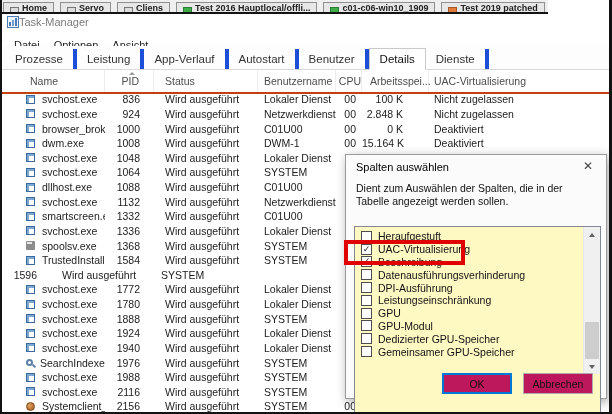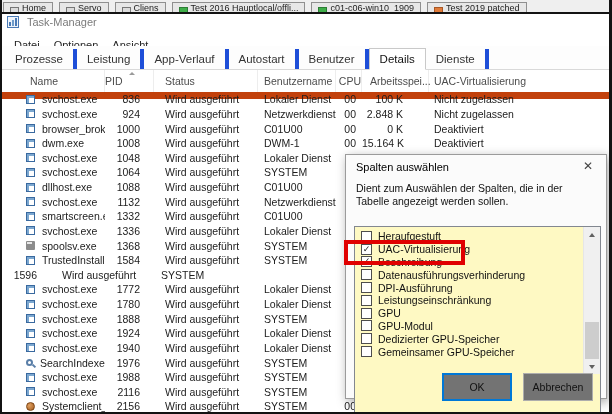--- a/index.html
+++ b/index.html
@@ -5,60 +5,60 @@
   html,body{margin:0;padding:0;}
   body{
     width:612px;height:414px;overflow:hidden;position:relative;
     background:#fff;font-family:"Liberation Sans",sans-serif;
     -webkit-font-smoothing:antialiased;
   }
   
   .frame{position:absolute;inset:0;pointer-events:none;z-index:60;
     border-left:2px solid #131313;border-right:3px solid #131313;border-bottom:2px solid #131313;}
   
-  .vm-strip{position:absolute;left:0;top:0;width:612px;height:12px;
-    background:#efefef;border-bottom:2px solid #131313;display:flex;overflow:hidden;z-index:55;}
+  .vm-strip{position:absolute;left:0;top:0;width:548px;height:12px;
+    background:#efefef;border-bottom:2px solid #131313;display:flex;overflow:hidden;z-index:55;font-weight:bold;}
   .vm-tab{flex:0 0 auto;display:flex;align-items:flex-end;gap:3px;
     background:#e7e7e7;border:1px solid #8f8f8f;border-bottom:none;
     margin:2px 3px 0 3px;padding:0 6px;height:14px;overflow:hidden;}
   .vm-tab .vicon{width:7px;height:7px;flex:0 0 auto;margin-bottom:1px;border:1px solid #777;background:#dcdcdc;}
   .vm-tab.green .vicon{background:var(--green,#3fae49);border-color:#2c7d34;}
   .vm-tab.orange .vicon{background:var(--orange,#e07b39);border-color:#a85624;}
   .vm-tab .vlabel{font-size:9px;color:#222;white-space:nowrap;line-height:18px;}
   
-  .titlebar{position:absolute;left:2px;top:14px;height:15px;display:flex;align-items:center;gap:8px;padding-left:5px;}
+  .titlebar{position:absolute;left:2px;top:14px;height:15px;display:flex;align-items:center;gap:0;padding-left:5px;}
   .tm-icon{width:12px;height:12px;flex:0 0 auto;}
   .title-text{font-size:11px;color:#7b7b7b;}
   .menubar{position:absolute;left:2px;top:30px;height:15px;display:flex;align-items:center;padding-left:5px;margin-top:7px;}
   .menu-item{font-size:11px;color:#1f1f1f;padding:0 7px;cursor:default;}
   
   .tabs{position:absolute;left:2px;top:46px;width:607px;height:23px;
     display:flex;align-items:flex-end;border-bottom:1px solid #d9d9d9;background:#fdfdfd;padding-left:3px;}
   .tab{font-size:11.5px;color:#333;padding:4px 10px 4px 10px;border-right:4px solid #1d4ed8;
     background:transparent;position:relative;}
   .tab.active{background:#fff;border:1px solid #c9c9c9;border-bottom:1px solid #fff;
     margin-bottom:-1px;color:#111;}
   
   .thead{position:absolute;left:2px;top:70px;width:607px;height:22px;display:flex;
-    border-bottom:7px solid #c2410c;background:#fff;}
+    border-bottom:2px solid #c2410c;background:#fff;}
   .th{font-size:10.5px;color:#4c4c4c;display:flex;align-items:center;
     border-right:1px solid #ededed;box-sizing:border-box;position:relative;}
   .th:last-child{border-right:none;}
   .tbody{position:absolute;left:2px;top:92px;width:607px;height:322px;overflow:hidden;}
   .trow{display:flex;height:14.64px;align-items:center;}
   .c{box-sizing:border-box;font-size:10.5px;color:#1c1c1c;white-space:nowrap;overflow:hidden;}
   .col-name{width:103px;display:flex;align-items:center;}
   .col-pid{width:49px;text-align:right;padding-right:14px;justify-content:flex-end;}
   .col-status{width:104px;padding-left:11px;}
   .col-user{width:78px;padding-left:6px;}
   .col-cpu{width:26px;text-align:right;padding-right:6px;justify-content:flex-end;}
   .col-mem{width:67px;text-align:right;padding-right:26px;justify-content:flex-end;}
   .col-uac{width:180px;padding-left:5px;}
   .th.col-name{padding-left:28px;}
-  .th.col-pid{padding-right:14px;justify-content:flex-start;}
+  .th.col-pid{padding-right:14px;justify-content:flex-end;}
   .th.col-cpu{padding-right:0;justify-content:flex-end;}
   .th.col-mem{padding-left:8px;text-align:left;justify-content:flex-start;}
   .sort-caret{position:absolute;top:2px;right:18px;width:0;height:0;
     border-left:3px solid transparent;border-right:3px solid transparent;border-bottom:3px solid #9a9a9a;}
   
   .picon{width:9px;height:9px;flex:0 0 auto;margin:0 7px 0 24px;box-sizing:border-box;}
   .picon-default{border:1px solid #39699f;background:
      linear-gradient(to right,#7ba7d0 2px,rgba(0,0,0,0) 2px),
      linear-gradient(to bottom,#7ba7d0 2px,#fff 2px);}
   .picon-printer{background:#8c8c8c;border-radius:1px;position:relative;}
@@ -81,21 +81,21 @@
   .olabel{font-size:10.5px;color:#111;white-space:nowrap;}
   
   .sbar{position:absolute;right:0;top:0;width:16px;height:147px;background:#f0f0f0;border-left:1px solid #e6e6e6;}
   .sbar .arr{position:absolute;left:0;width:16px;height:15px;display:flex;align-items:center;justify-content:center;}
   .arr-up{top:0;}.arr-dn{bottom:0;}
   .tri-up{width:0;height:0;border-left:3.5px solid transparent;border-right:3.5px solid transparent;border-bottom:4px solid #616161;}
   .tri-dn{width:0;height:0;border-left:3.5px solid transparent;border-right:3.5px solid transparent;border-top:4px solid #616161;}
   .thumb{position:absolute;left:1px;width:14px;top:95px;height:37px;background:#cdcdcd;}
   
   .dlg-buttons{position:absolute;right:13px;top:218px;display:flex;gap:11px;}
-  .btn{min-width:70px;height:28px;background:#737373;border:1px solid #adadad;
+  .btn{min-width:70px;height:21px;background:#be185d;border:1px solid #adadad;
     font-size:10.5px;color:#111;display:flex;align-items:center;justify-content:center;box-sizing:border-box;}
   .btn.default{border:2px solid var(--focus,#0078d7);}
   
   .annotation{position:absolute;left:344px;top:240px;width:121px;height:25px;
     border:4px solid var(--annotation,#e00000);box-sizing:border-box;z-index:50;pointer-events:none;}
 </style>
 </head>
 <body>
 
 <div class="vm-strip" id="vm-strip">

